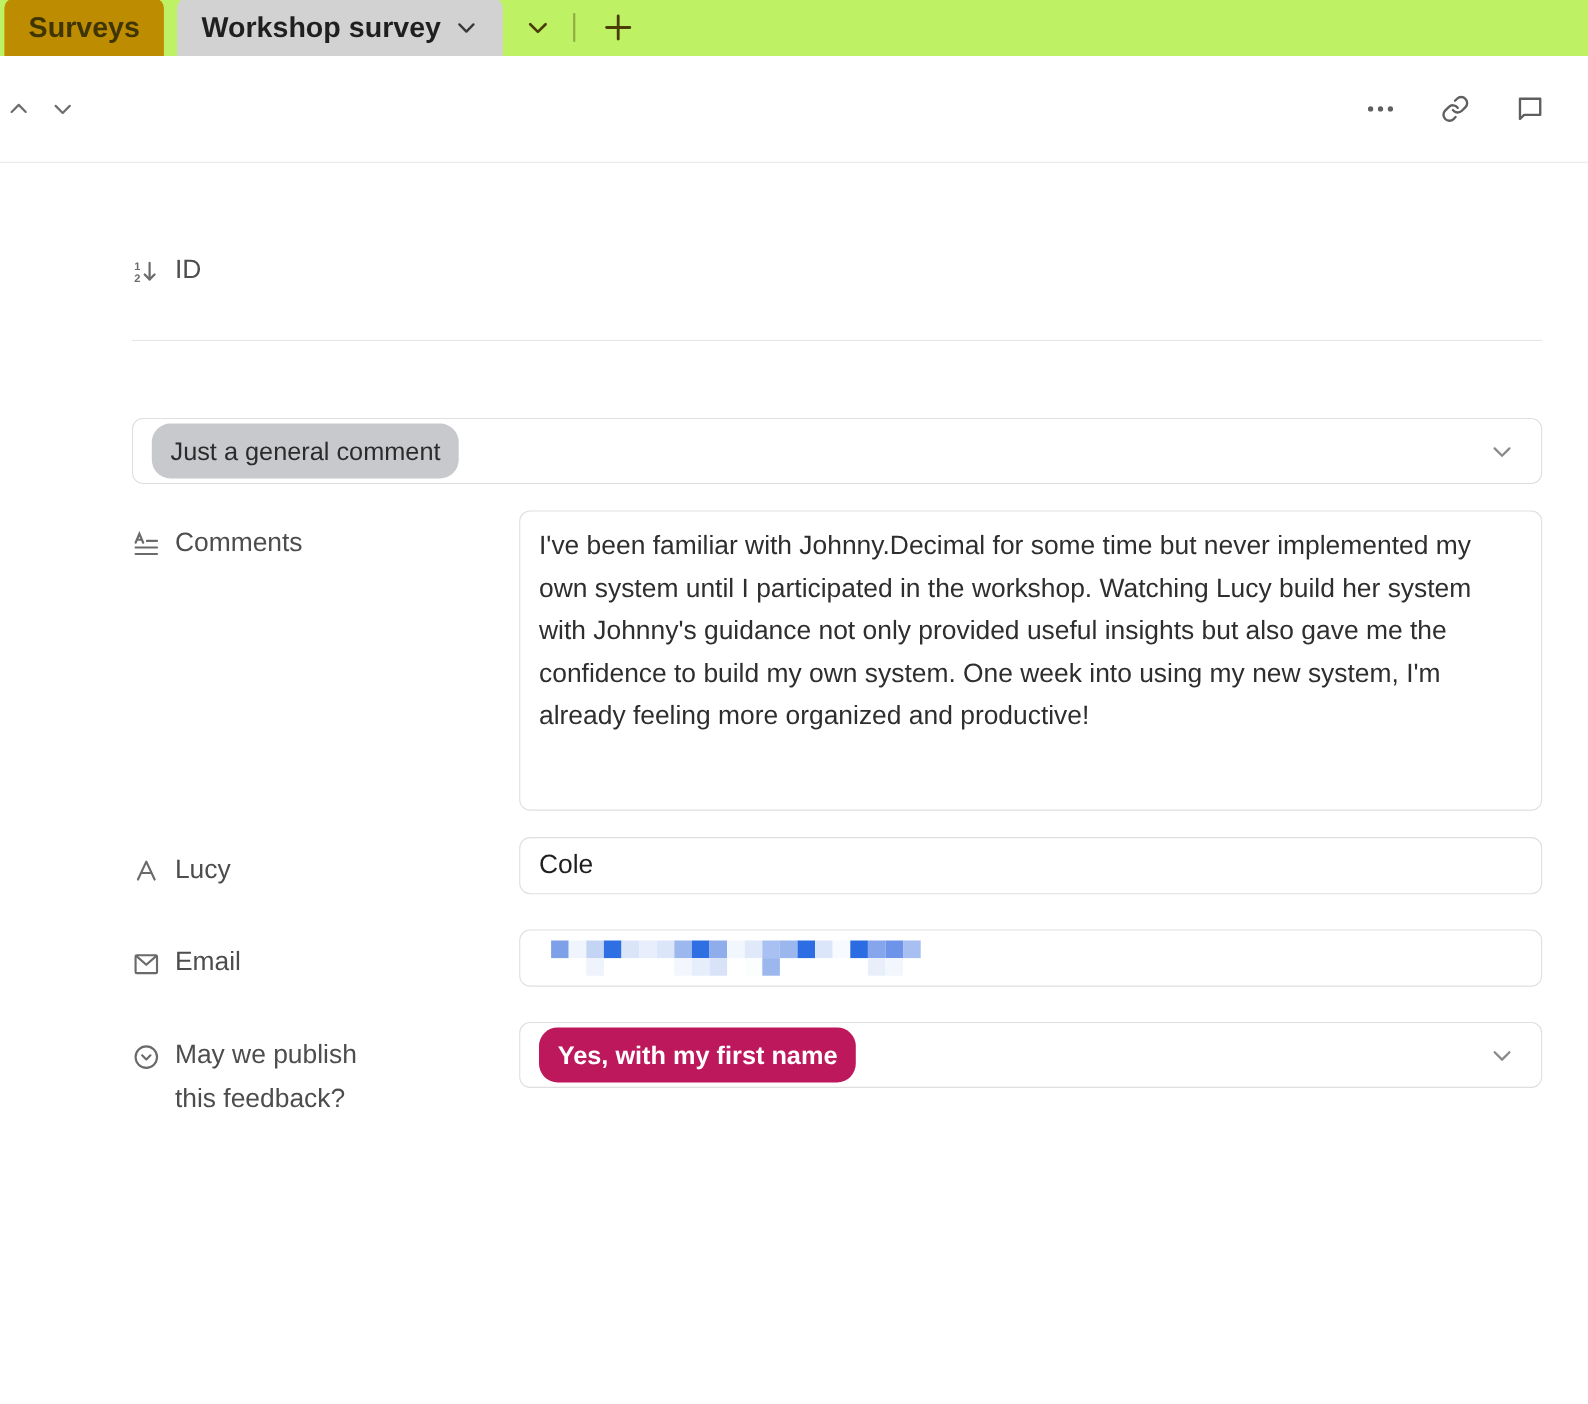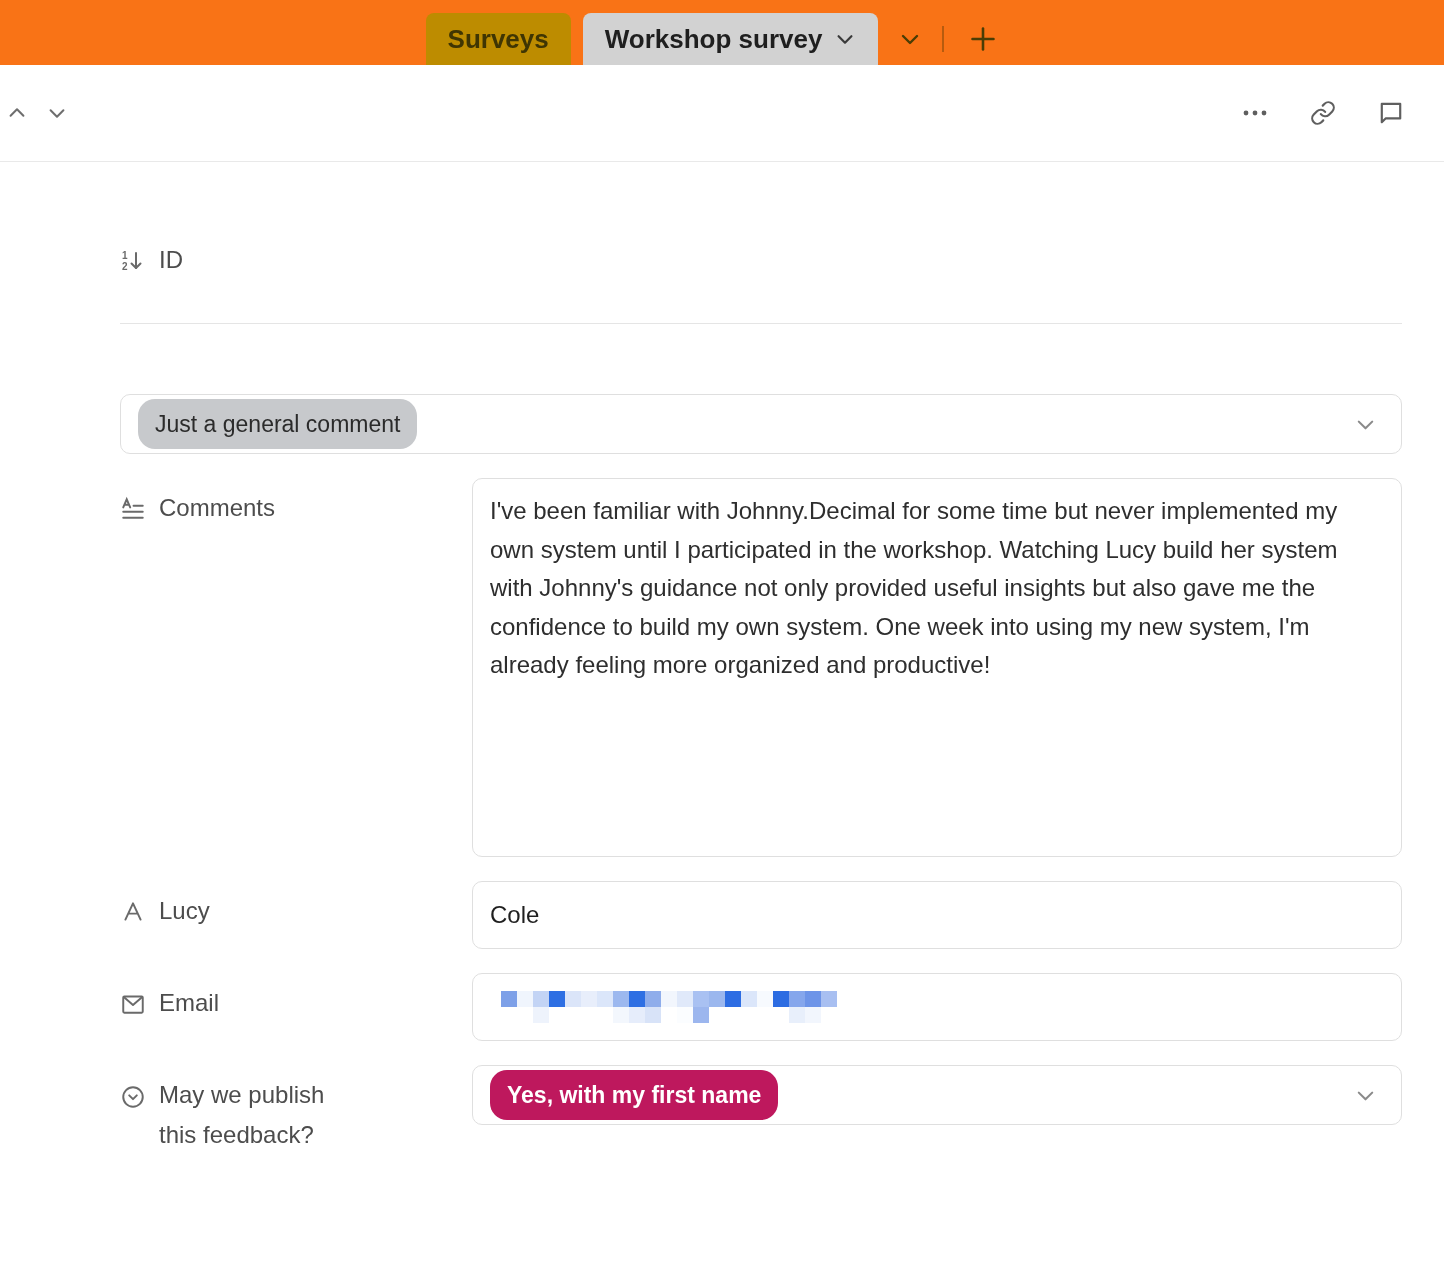--- a/index.html
+++ b/index.html
@@ -1,21 +1,21 @@
 <!DOCTYPE html>
 <html><head>
 <meta charset="utf-8">
 <style>
   * { margin:0; padding:0; box-sizing:border-box; }
   html,body { width:1444px; height:1276px; background:#fff; overflow:hidden;
     font-family:"Liberation Sans","DejaVu Sans",sans-serif; }
 
   
-  .tabbar { position:relative; width:100%; height:65px; background:#f97316;
-    display:flex; align-items:flex-end;justify-content:center; }
+  .tabbar { position:relative; width:100%; height:51px; background:#bef264;
+    display:flex; align-items:flex-end; }
   .tab { height:52px; display:flex; align-items:center; gap:12px;
     padding:0 22px; border-radius:8px 8px 0 0; font-size:26px; font-weight:600; }
   .tab-surveys { margin-left:4px; background:#bd8c00; color:#3f3503; }
   .tab-active { margin-left:12px; background:#d2d2d2; color:#1f1f1f; }
   .bar-icon-btn { height:52px; display:flex; align-items:center; justify-content:center; }
   .bar-divider { width:2px; height:26px; background:rgba(60,45,0,.35); margin:0 0 13px 0; }
 
   
   .toolbar { position:relative; height:97px; background:#fff; border-bottom:1px solid #e9e9e9;
     display:flex; align-items:center; }
@@ -34,22 +34,22 @@
   .row-gap { margin-top:24px; }
   .field-label-col { width:352px; flex:0 0 352px; display:flex; gap:13px;
     min-height:60px; align-items:center; }
   .field-label-col .flabel { font-size:24px; color:#4d4d4d; line-height:40px; max-width:205px; }
   .field-label-col.top-align { align-items:flex-start; padding-top:10px; }
   .ficon { flex:0 0 26px; display:flex; align-items:center; justify-content:center; margin-top:1px; }
 
   .value-box { flex:1; border:1px solid #dfdfdf; border-radius:10px; background:#fff; position:relative; }
   .box-select { height:60px; display:flex; align-items:center; padding:0 24px 0 17px; }
   .box-select .chev { margin-left:auto; }
-  .box-text { height:68px; display:flex; align-items:center; padding:0 17px; font-size:24px; color:#1f1f1f; }
-  .box-long { height:379px; padding:13px 17px; font-size:24px; line-height:38.5px; color:#2e2e2e; }
+  .box-text { height:52px; display:flex; align-items:center; padding:0 17px; font-size:24px; color:#1f1f1f; }
+  .box-long { height:273px; padding:13px 17px; font-size:24px; line-height:38.5px; color:#2e2e2e; }
 
   .pill { display:inline-flex; align-items:center; height:50px; border-radius:17px;
     padding:0 17px; font-size:23px; font-weight:500; white-space:nowrap; }
   .pill-green { font-weight:600; }
 
   .redact { display:flex; flex-wrap:wrap; width:336px; margin-left:11px; margin-top:-1px; }
   .redact .px { width:16px; height:16px; }
 
   svg { display:block; }
 </style>

